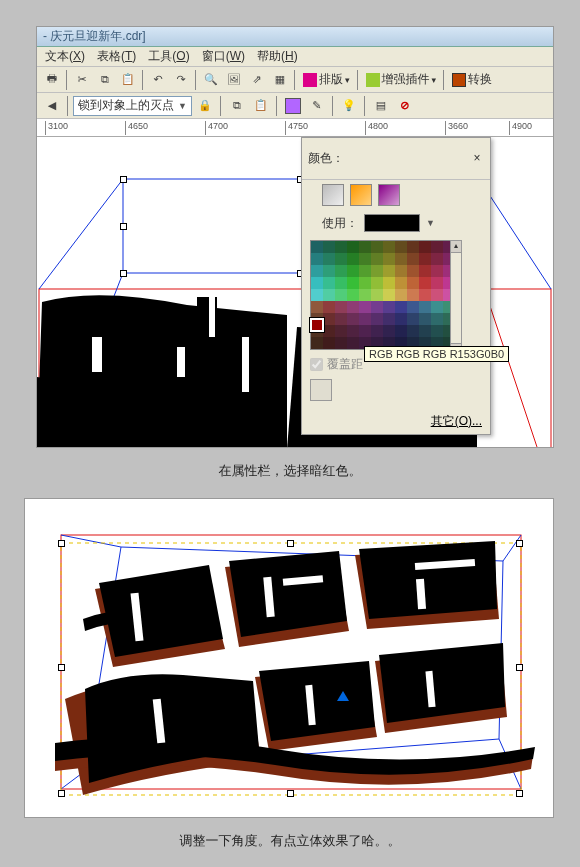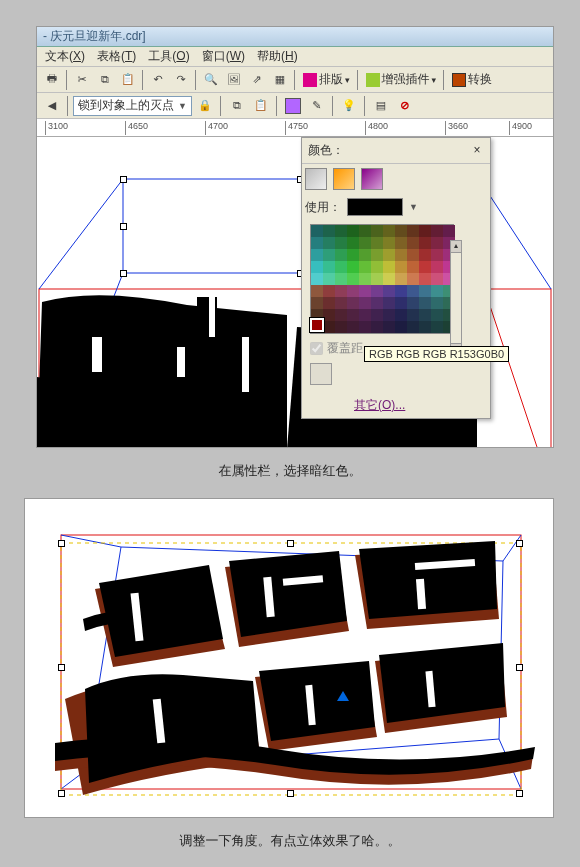--- a/index.html
+++ b/index.html
@@ -26,33 +26,33 @@
   .ruler { height: 18px; background: #fff; border-bottom: 1px solid #aaa; position: relative; font-size: 9px; color: #555; }
   .ruler .tick { position: absolute; top: 2px; height: 14px; border-left: 1px solid #888; padding-left: 2px; }
   
   .canvas-area { position: relative; height: 312px; background: #fff; }
   
   
   .canvas-area svg { position: absolute; inset: 0; }
   
   
   .color-palette { position: absolute; top: 0; right: 62px; width: 190px; background: #ece9d8; border: 1px solid #999; box-shadow: 2px 2px 4px rgba(0,0,0,.3); font-size: 12px; }
-  .cp-header { display: flex; justify-content: space-between; align-items: center; padding: 4px 6px; border-bottom: 1px solid #c0c0c0; }
+  .cp-header { display: flex; justify-content: space-between; align-items: center; padding: 12px 6px; border-bottom: 1px solid #c0c0c0; }
   .cp-closex { width: 14px; height: 14px; text-align: center; line-height: 12px; font-family: Arial,sans-serif; cursor: pointer; }
-  .cp-row { padding: 4px 3px; display: flex; align-items: center; gap: 6px; }
+  .cp-row { padding: 4px 20px; display: flex; align-items: center; gap: 6px; }
   .cp-swatch { width: 22px; height: 22px; border: 1px solid #888; display: inline-block; }
   .cp-use-swatch { width: 56px; height: 18px; border: 1px solid #888; background: #000; }
   .cp-use-arrow { font-size: 9px; color: #555; }
   .cp-grid { display: grid; grid-template-columns: repeat(12, 12px); grid-auto-rows: 12px; gap: 0; margin: 4px 8px; border: 1px solid #888; width: 144px; }
   .cp-grid div { border: 0; }
   .cp-scroll { position: absolute; right: 28px; top: 102px; width: 12px; height: 116px; background: #ece9d8; border: 1px solid #999; }
   .cp-scroll .up, .cp-scroll .down { height: 12px; background: #d4d0c8; font-size: 8px; text-align: center; border-bottom: 1px solid #999; }
   .cp-scroll .down { border-top: 1px solid #999; border-bottom: none; position: absolute; bottom: 0; width: 100%; }
   .cp-tooltip { position: absolute; left: 62px; top: 208px; background: #ffffe1; border: 1px solid #000; padding: 1px 4px; font-size: 11px; white-space: nowrap; }
-  .cp-other { padding: 4px 8px; text-align: left; text-decoration: underline; color: #701a75; cursor: pointer; margin-left: 44px; }
+  .cp-other { padding: 4px 8px; text-align: right; text-decoration: underline; color: #000000; cursor: pointer; margin-left: 44px; }
   .cp-selected-out { position: absolute; left: 8px; top: 180px; width: 14px; height: 14px; border: 2px solid #fff; outline: 1px solid #000; background: #990000; }
   .cp-bottom-btn { margin: 4px 8px 8px 8px; width: 22px; height: 22px; border: 1px solid #999; background: #e0ddd0; }
   .cp-check-row { padding: 2px 8px; display: flex; align-items: center; gap: 4px; color: #888; }
   
   .caption1 { text-align: center; font-size: 13px; padding: 14px 0 18px 0; color: #222; }
   
   
   .panel2 { margin: 0 24px 0 24px; width: 530px; height: 320px; background: #fff; border: 1px solid #999; position: relative; }
   .panel2 svg { position: absolute; inset: 0; }
   

